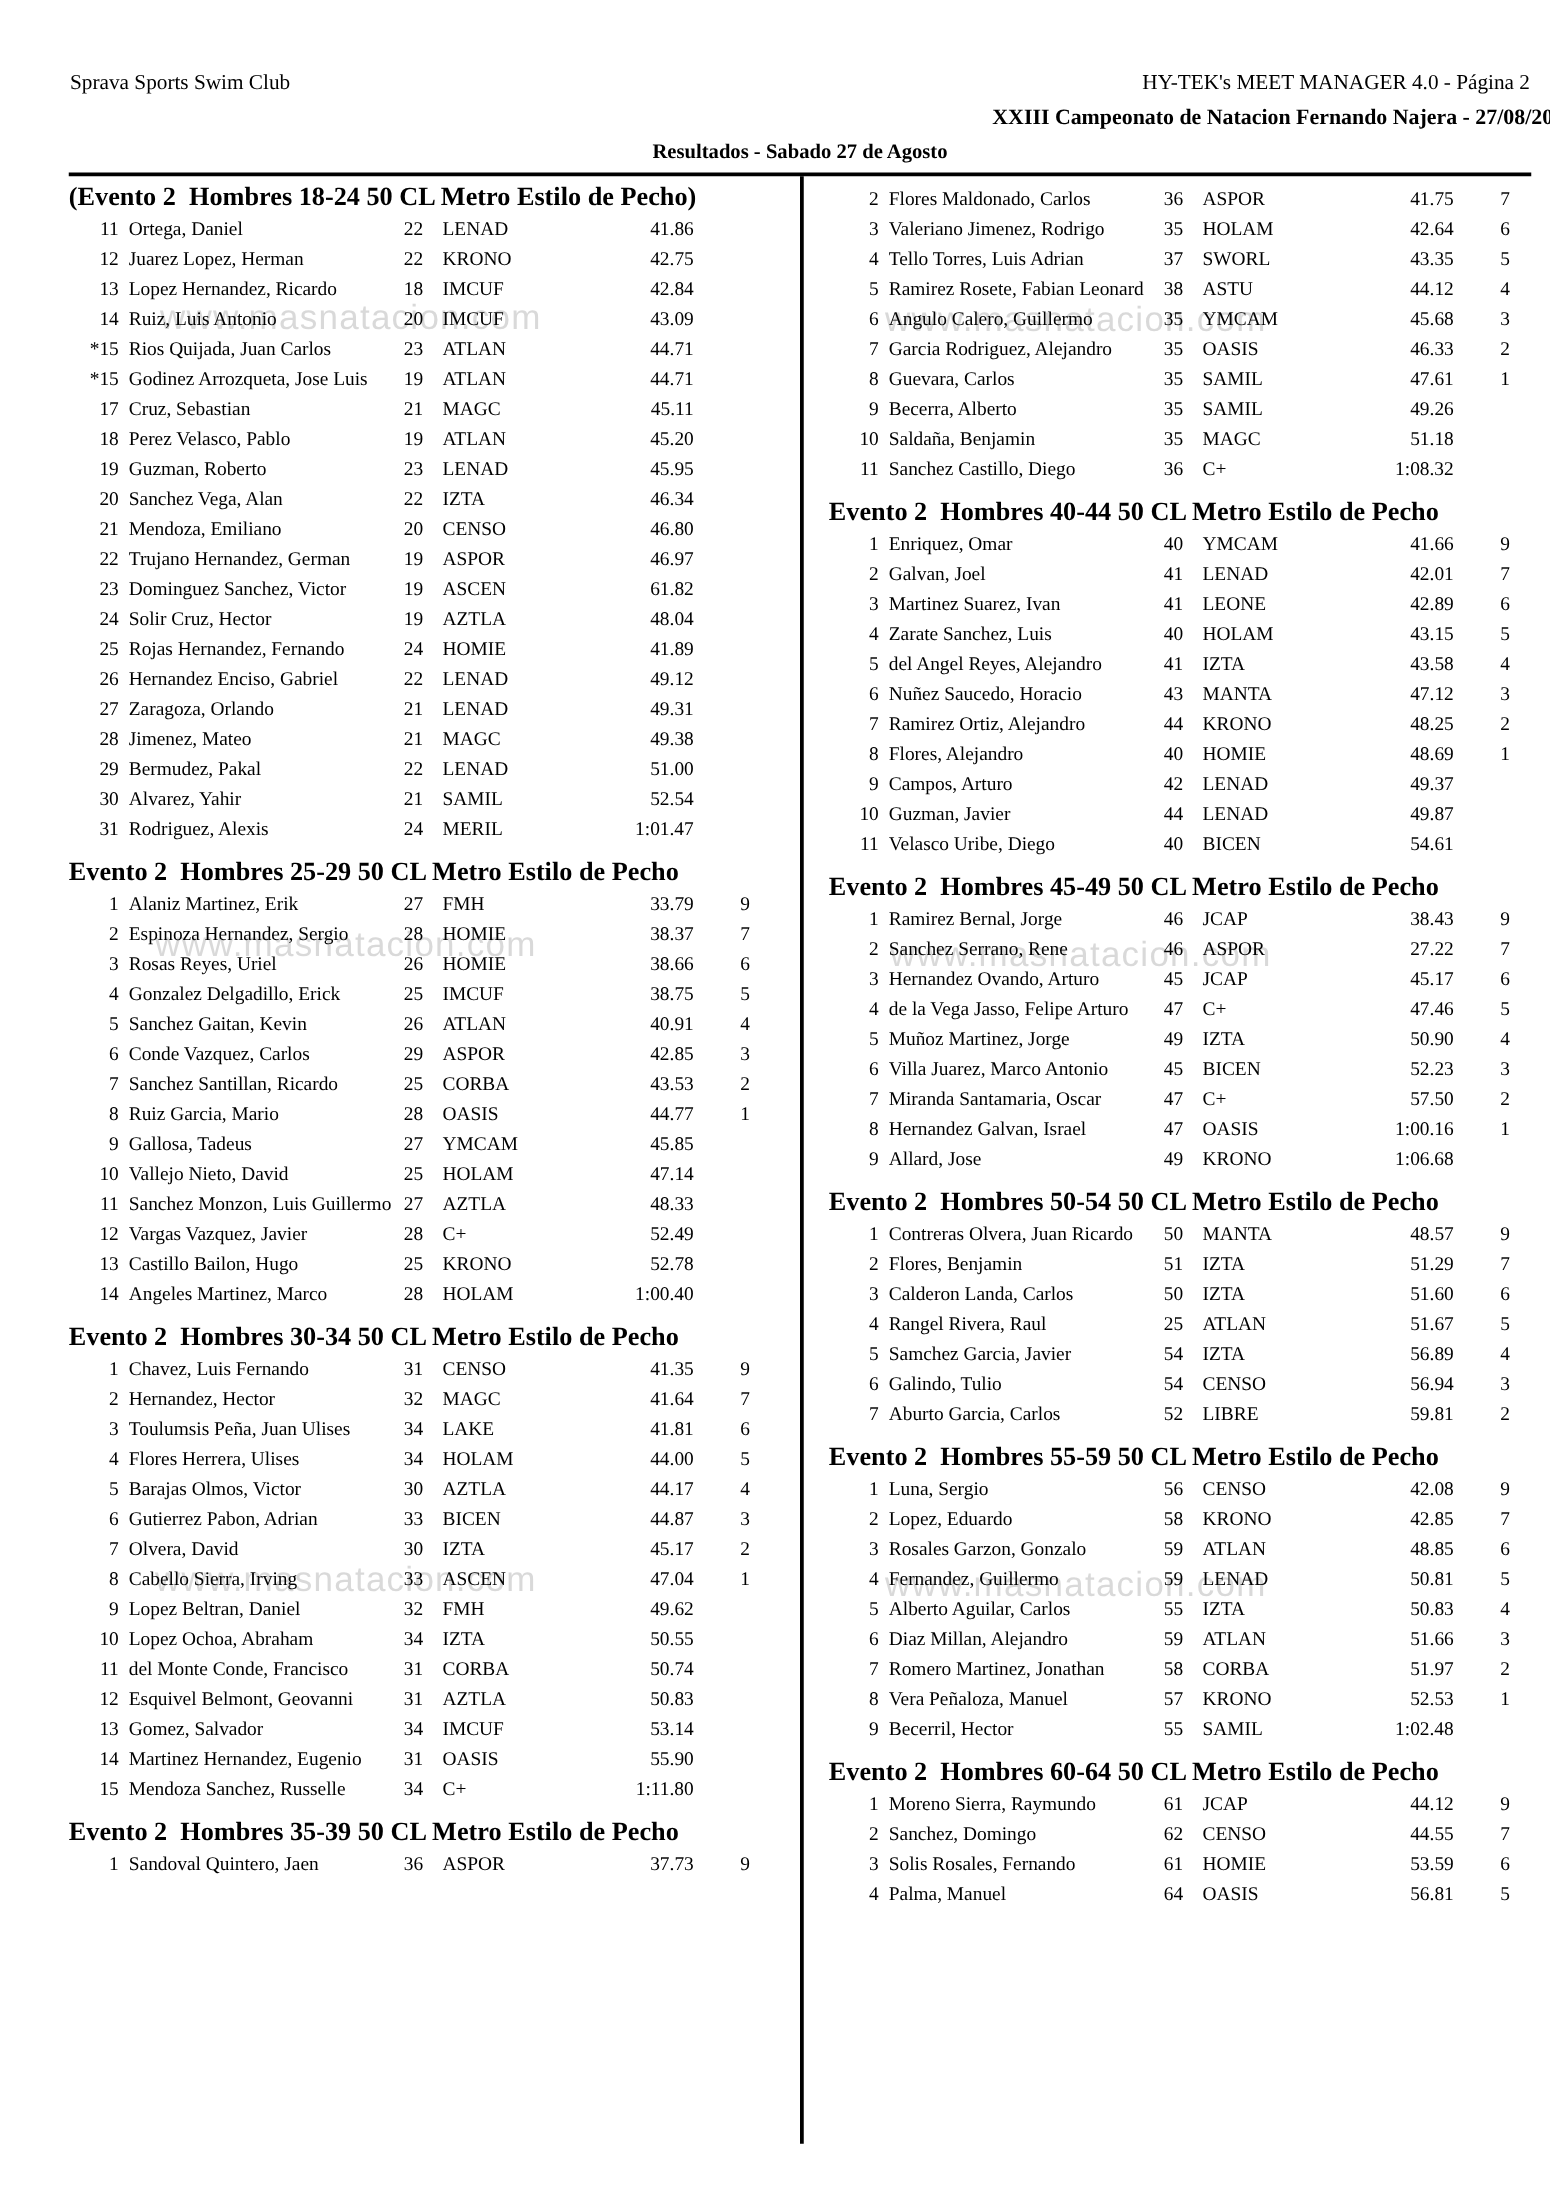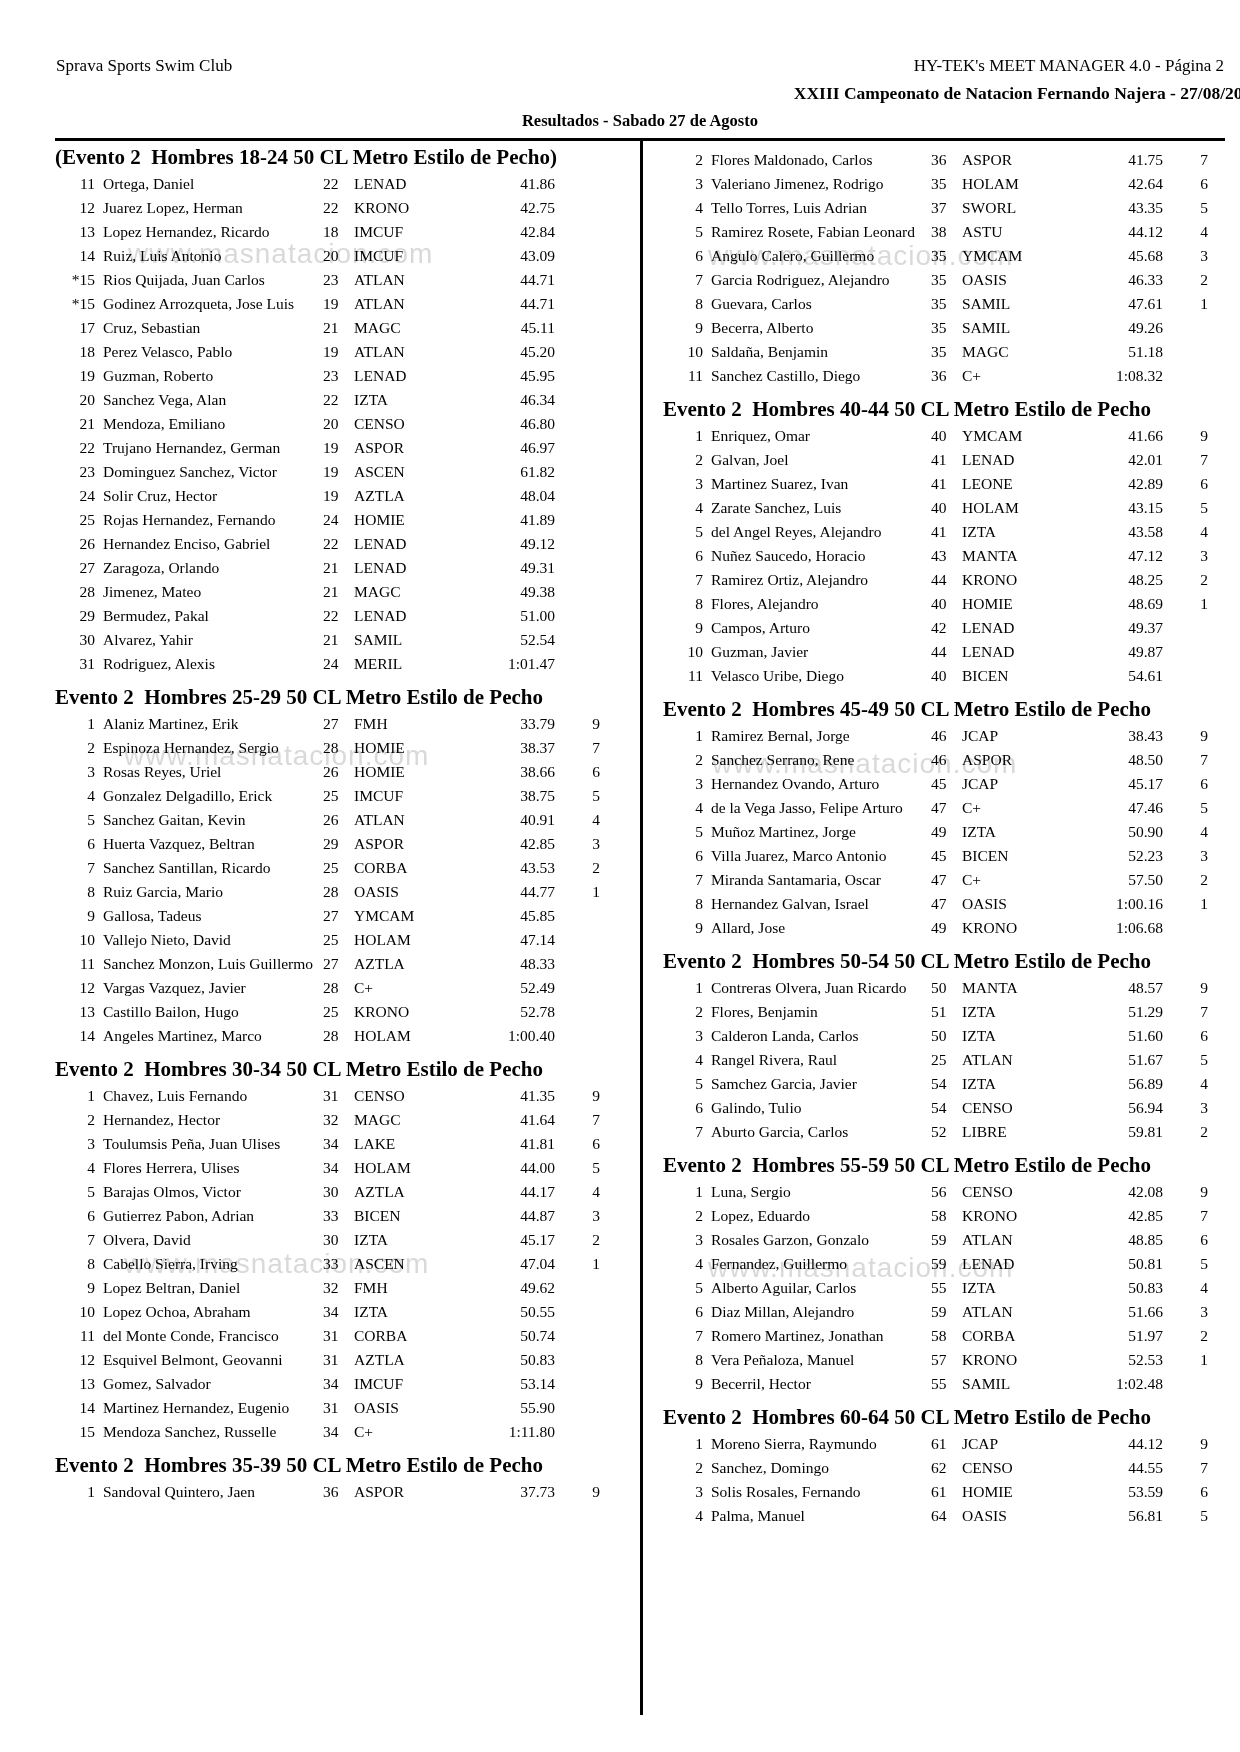--- a/index.html
+++ b/index.html
@@ -292,21 +292,21 @@
         <div class="row">
           <span class="rank">5</span>
           <span class="name">Sanchez Gaitan, Kevin</span>
           <span class="age">26</span>
           <span class="team">ATLAN</span>
           <span class="time">40.91</span>
           <span class="pts">4</span>
         </div>
         <div class="row">
           <span class="rank">6</span>
-          <span class="name">Huerta Vazquez, Beltran</span>
+          <span class="name">Conde Vazquez, Carlos</span>
           <span class="age">29</span>
           <span class="team">ASPOR</span>
           <span class="time">42.85</span>
           <span class="pts">3</span>
         </div>
         <div class="row">
           <span class="rank">7</span>
           <span class="name">Sanchez Santillan, Ricardo</span>
           <span class="age">25</span>
           <span class="team">CORBA</span>
@@ -687,21 +687,21 @@
           <span class="age">46</span>
           <span class="team">JCAP</span>
           <span class="time">38.43</span>
           <span class="pts">9</span>
         </div>
         <div class="row">
           <span class="rank">2</span>
           <span class="name">Sanchez Serrano, Rene</span>
           <span class="age">46</span>
           <span class="team">ASPOR</span>
-          <span class="time">48.50</span>
+          <span class="time">27.22</span>
           <span class="pts">7</span>
         </div>
         <div class="row">
           <span class="rank">3</span>
           <span class="name">Hernandez Ovando, Arturo</span>
           <span class="age">45</span>
           <span class="team">JCAP</span>
           <span class="time">45.17</span>
           <span class="pts">6</span>
         </div>

